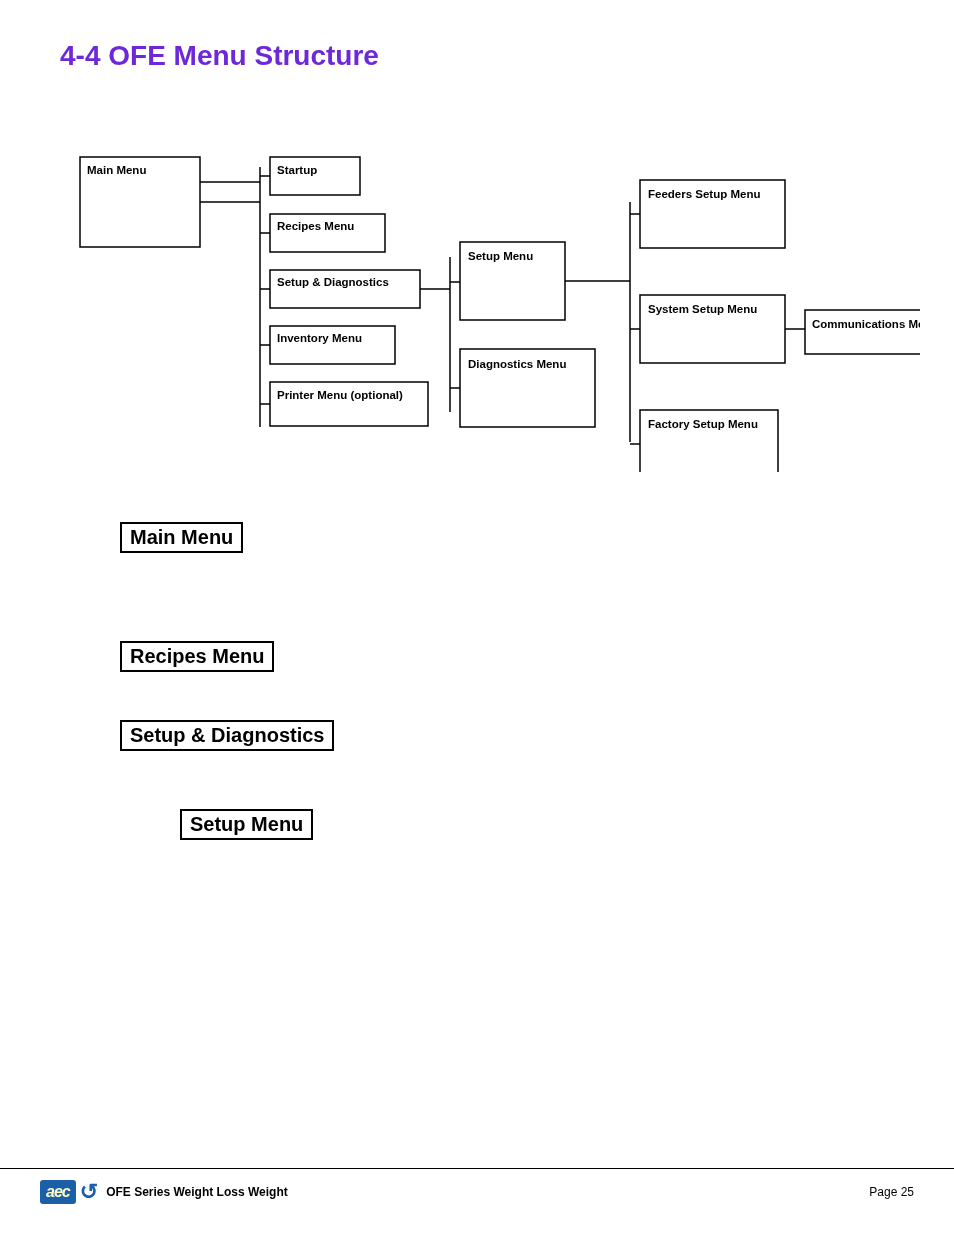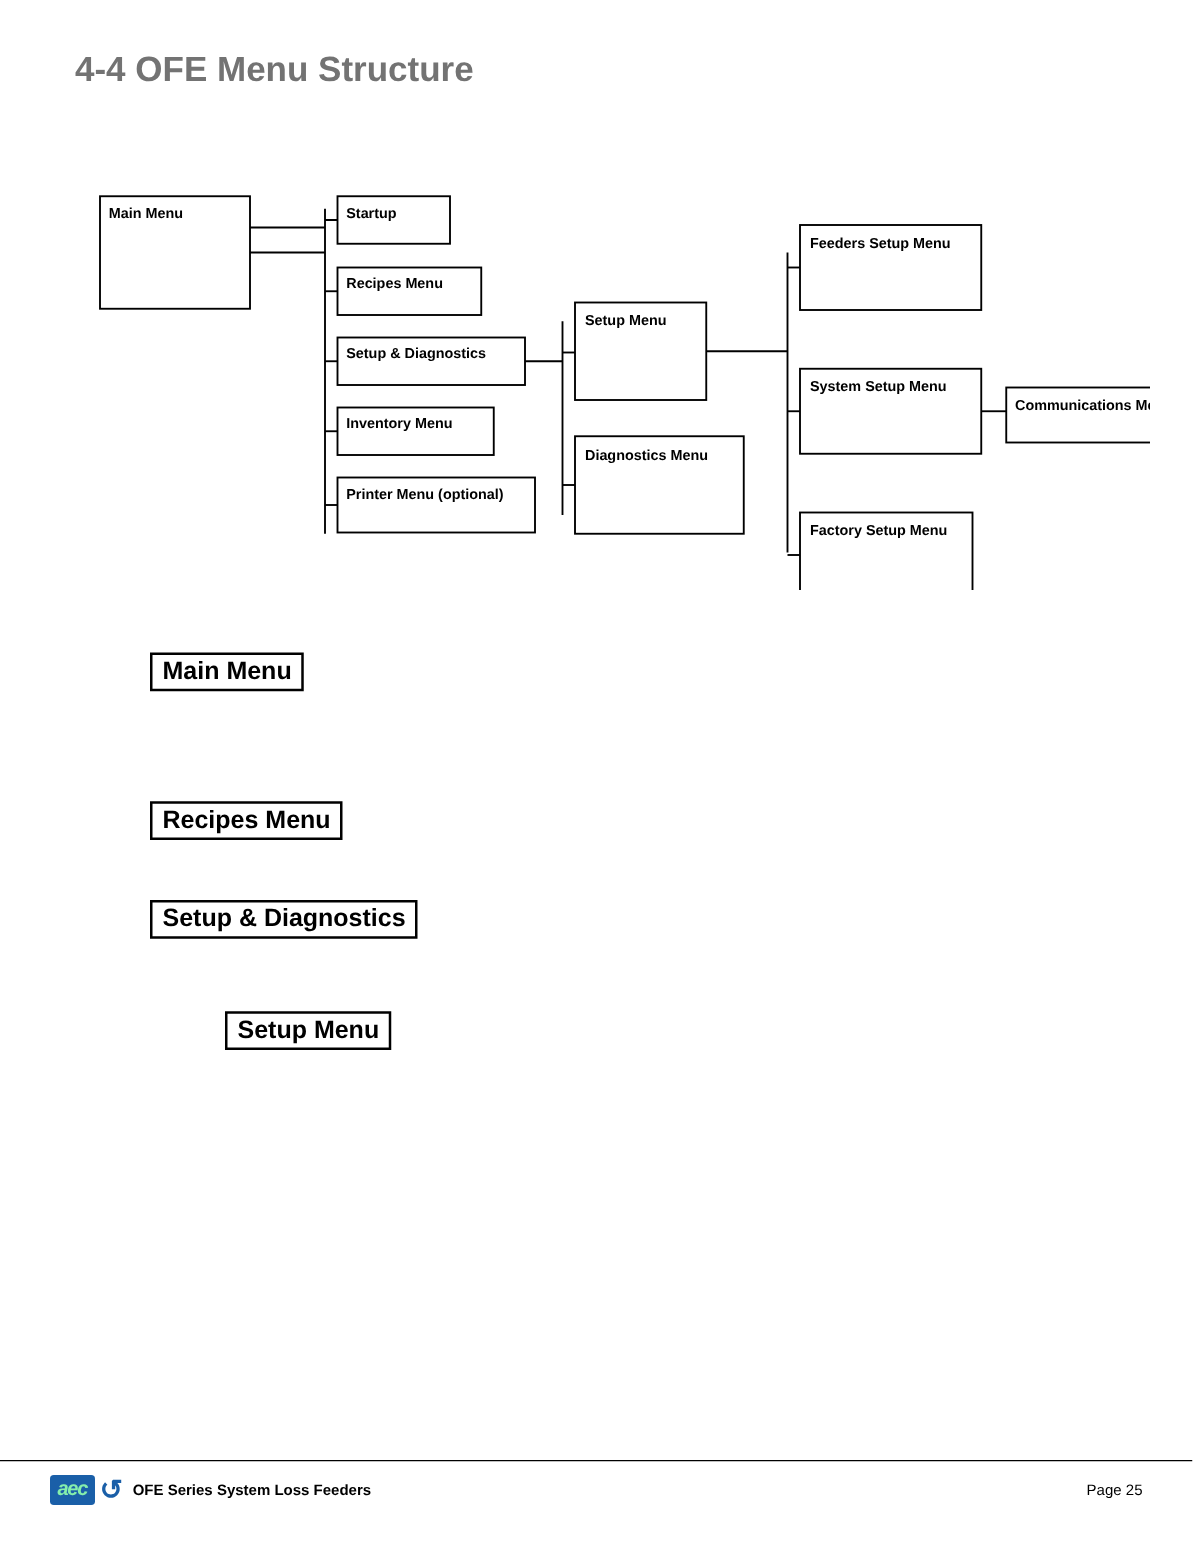--- a/index.html
+++ b/index.html
@@ -14,21 +14,21 @@
     }
 
     .page-content {
       padding: 40px 60px 40px 60px;
     }
 
     h1 {
       font-size: 28px;
       font-weight: bold;
       margin-bottom: 30px;
-      color: #737373;
+      color: #6d28d9;
     }
 
     
     .diagram-container {
       position: relative;
       width: 860px;
       height: 380px;
       margin-bottom: 30px;
     }
 
@@ -73,21 +73,21 @@
     }
 
     .aec-logo {
       display: flex;
       align-items: center;
       gap: 4px;
     }
 
     .logo-box {
       background: #1a5fa8;
-      color: #86efac;
+      color: #fef9c3;
       font-size: 16px;
       font-weight: bold;
       padding: 3px 6px;
       border-radius: 3px;
       font-family: Arial, sans-serif;
       letter-spacing: -1px;
     }
 
     .logo-arrow {
       color: #1a5fa8;
@@ -209,16 +209,16 @@
 </div>
 
 <div class="footer">
   <div class="footer-left">
     <div class="aec-logo">
       <div class="logo-box">
         <span style="font-style: italic; letter-spacing: -1px;">aec</span>
       </div>
       <span class="logo-arrow" style="color:#1a5fa8; font-size:22px;">↺</span>
     </div>
-    <span class="footer-text">OFE Series System Loss Feeders</span>
+    <span class="footer-text">OFE Series Weight Loss Weight</span>
   </div>
   <span class="footer-page">Page 25</span>
 </div>
 
 </body></html>

